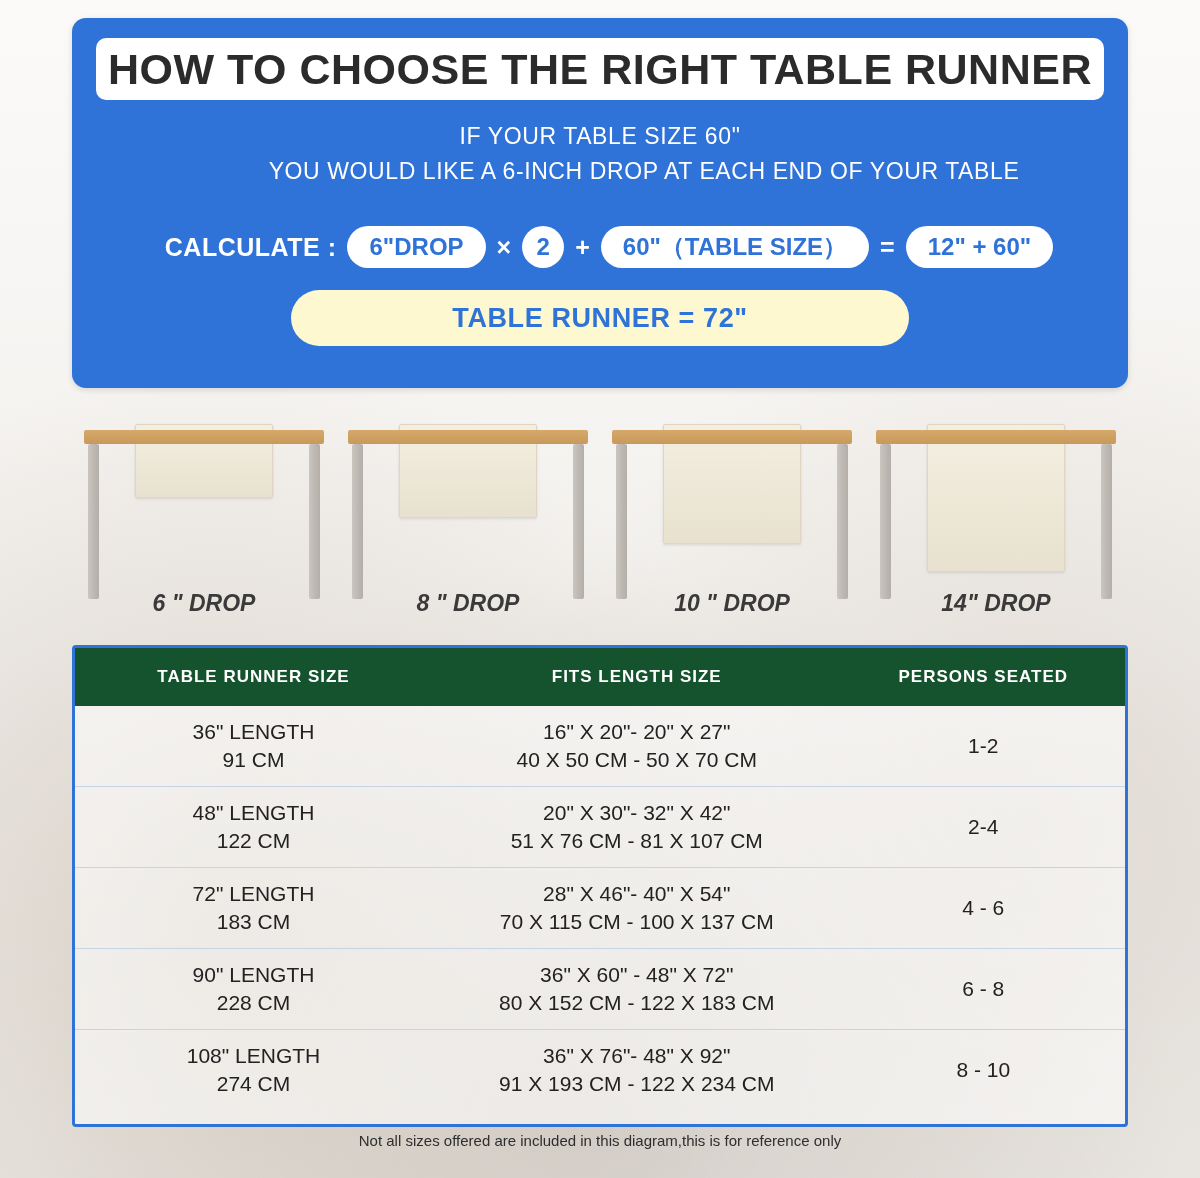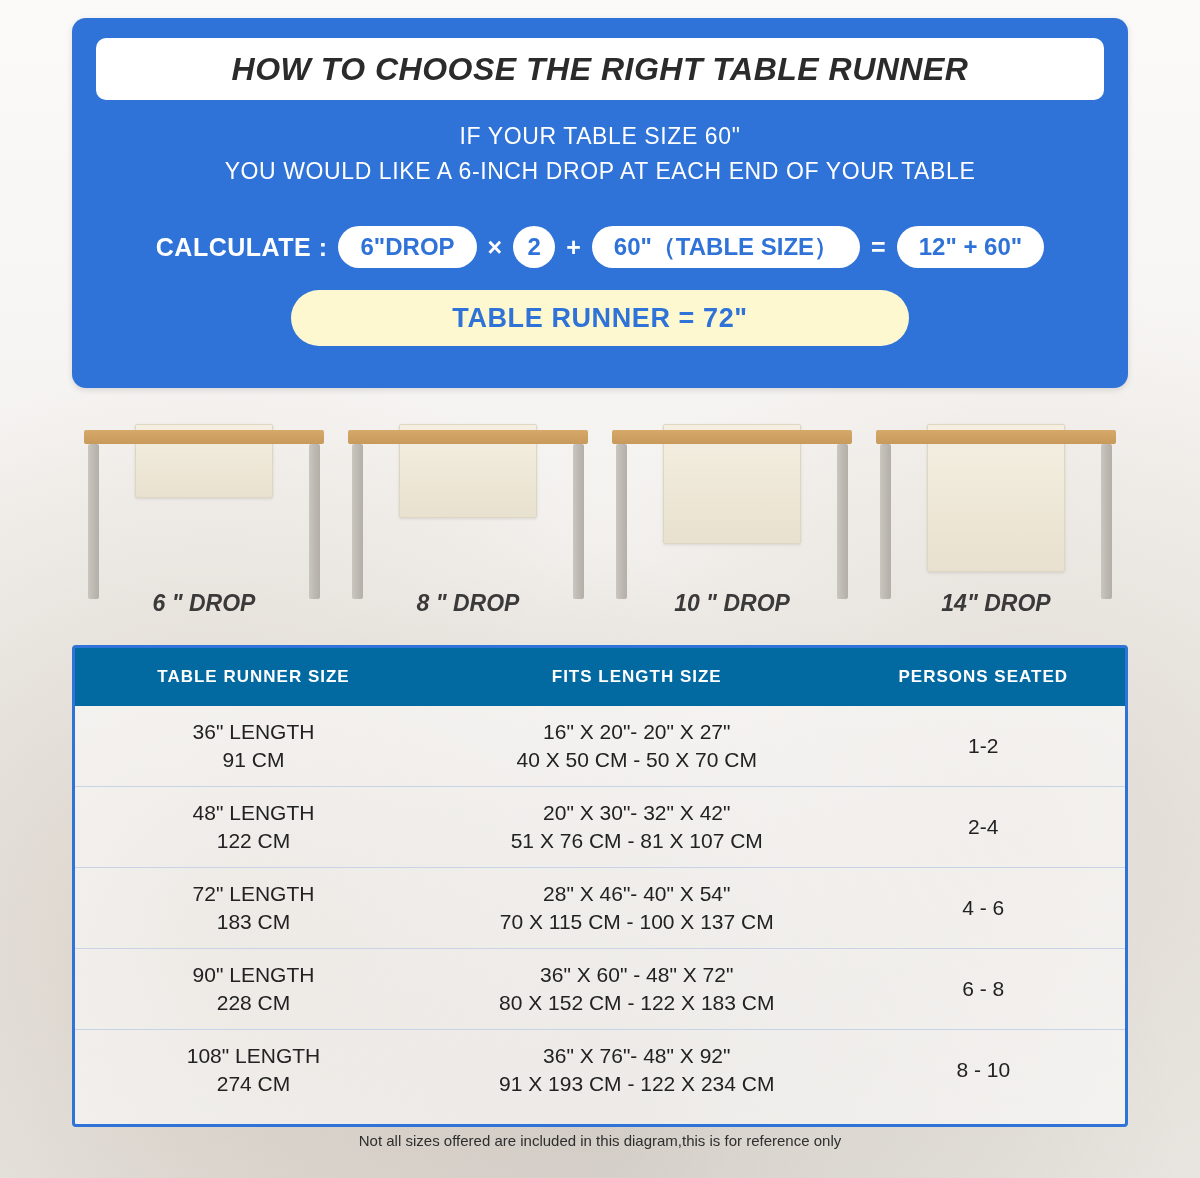--- a/index.html
+++ b/index.html
@@ -48,48 +48,48 @@
     top: 20px;
     width: 1008px;
     height: 62px;
     background: #ffffff;
     border-radius: 10px;
     display: flex;
     align-items: center;
     justify-content: center;
   }
   .title-pill span {
-    font-size: 32px;
-    font-weight: bold;
-    font-style: italic;
+    font-size: 43px;
+    font-weight: bold;
     letter-spacing: 0.5px;
     color: #2b2b2b;
     white-space: nowrap;
   }
   .subline {
     position: absolute;
     left: 0;
     width: 100%;
     text-align: center;
     color: #ffffff;
     font-size: 23px;
     letter-spacing: 0.6px;
   }
   .subline.l1 { top: 105px; }
-  .subline.l2 { top: 140px; }
+  .subline.l2 { top: 140px; margin-left: 44px; }
 
   .calc-row {
     position: absolute;
     left: 0;
     top: 208px;
     width: 100%;
     display: flex;
     align-items: center;
     justify-content: center;
     gap: 11px;
+    padding-left: 9px;
   }
   .calc-label {
     color: #fff;
     font-size: 25px;
     font-weight: bold;
     letter-spacing: 0.5px;
   }
   .pill {
     background: #fff;
     color: #2f72d8;
@@ -196,21 +196,21 @@
     top: 645px;
     width: 1056px;
     height: 482px;
     background: rgba(255,255,255,0.58);
     border: 3px solid #2f72d8;
     border-radius: 4px;
     box-sizing: border-box;
   }
   .thead {
     display: flex;
-    background: #0369a1;
+    background: #14532d;
     height: 58px;
     align-items: center;
   }
   .thead div {
     color: #fff;
     font-size: 17px;
     font-weight: bold;
     letter-spacing: 1px;
     text-align: center;
   }

